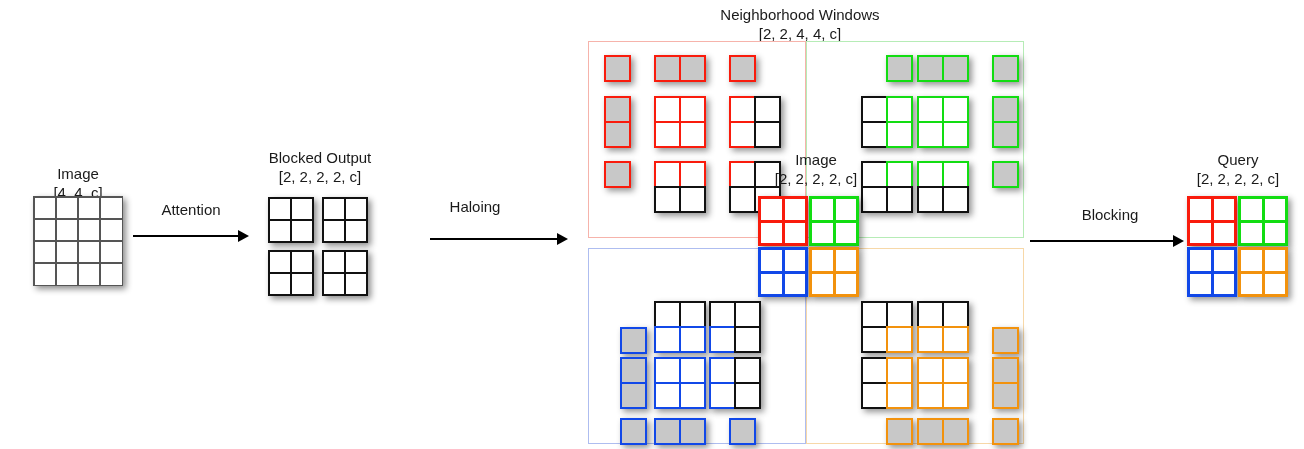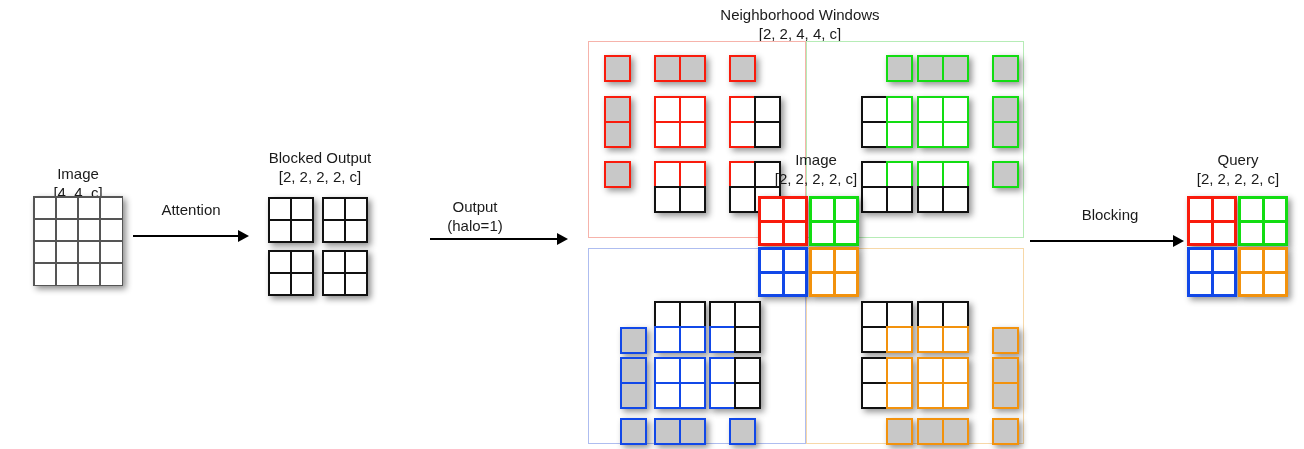--- a/index.html
+++ b/index.html
@@ -118,22 +118,21 @@
     <div class="cell"></div>
 </div>
 <div class="blk" style="left:322px;top:250px;width:46px;height:46px;">
   <div class="cell"></div>
     <div class="cell"></div>
   <div class="cell"></div>
     <div class="cell"></div>
 </div>
 
 <div class="lbl" style="left:400px;top:197px;width:150px;">
-  <span>Output</span>
-  <span class="l2">(halo=1)</span>
+  <span>Haloing</span>
 </div>
 <div class="arrow" style="left:430px;top:233px;width:140px;">
   <div class="shaft" style="width:128px;"></div>
   <div class="head" style="left:127px;"></div>
 </div>
 
 <div class="lbl" style="left:700px;top:5px;width:200px;">
   <span>Neighborhood Windows</span>
   <span class="l2">[2, 2, 4, 4, c]</span>
 </div>

